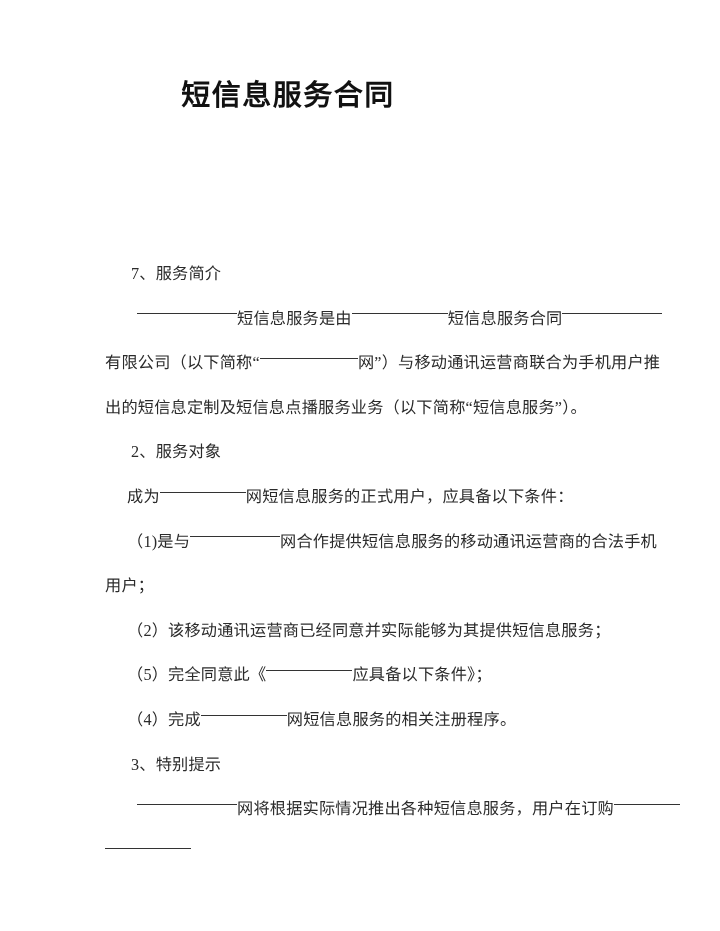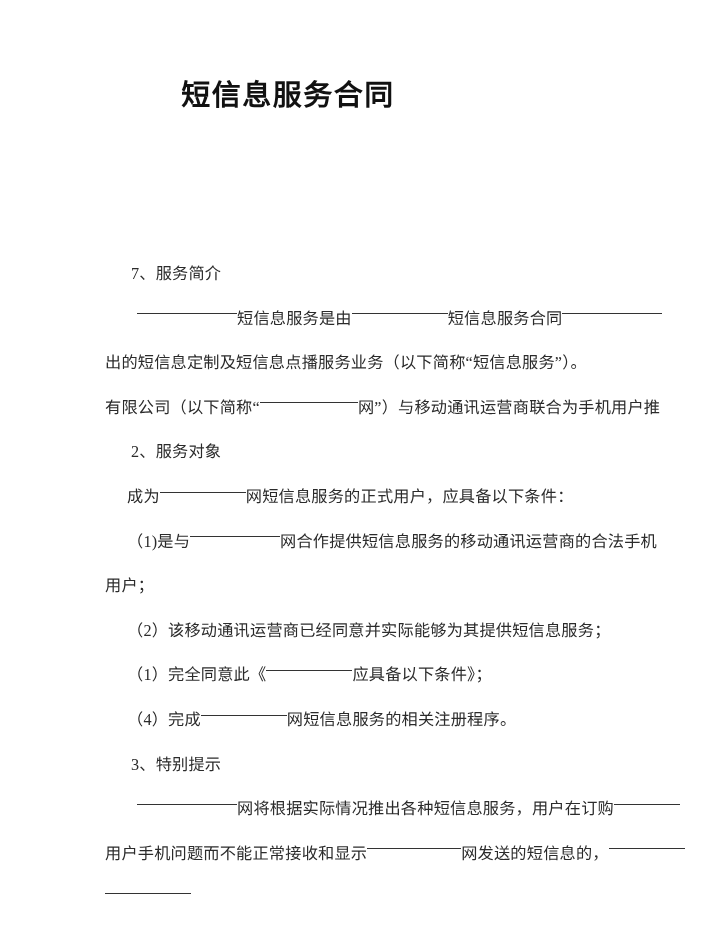--- a/index.html
+++ b/index.html
@@ -71,28 +71,27 @@
 </head>
 <body>
 
 <div id="page">
 
   <div class="doc-title">短信息服务合同</div>
 
   <div class="body-block" id="body-block">
       <div class="line ind3">7、服务简介</div>
       <div class="line ind1"><span class="bl bl-a">&nbsp;</span><span class="t">短信息服务是由</span><span class="bl bl-b">&nbsp;</span><span class="t">短信息服务合同</span><span class="bl bl-tail">&nbsp;</span></div>
+      <div class="line "><span class="t">有限公司（以下简称“</span><span class="bl bl-c">&nbsp;</span><span class="t">网”）与移动通讯运营商联合为手机用户推</span></div>
       <div class="line "><span class="t">出的短信息定制及短信息点播服务业务（以下简称“短信息服务”）。</span></div>
-      <div class="line "><span class="t">有限公司（以下简称“</span><span class="bl bl-c">&nbsp;</span><span class="t">网”）与移动通讯运营商联合为手机用户推</span></div>
       <div class="line ind3">2、服务对象</div>
       <div class="line ind2"><span class="t">成为</span><span class="bl bl-e">&nbsp;</span><span class="t">网短信息服务的正式用户，应具备以下条件：</span></div>
       <div class="line ind2"><span class="t">（1)是与</span><span class="bl bl-f">&nbsp;</span><span class="t">网合作提供短信息服务的移动通讯运营商的合法手机</span></div>
       <div class="line "><span class="t">用户；</span></div>
       <div class="line ind2"><span class="t">（2）该移动通讯运营商已经同意并实际能够为其提供短信息服务；</span></div>
-      <div class="line ind2"><span class="t">（1）完全同意此《</span><span class="bl bl-e">&nbsp;</span><span class="t">应具备以下条件》；</span></div>
+      <div class="line ind2"><span class="t">（5）完全同意此《</span><span class="bl bl-e">&nbsp;</span><span class="t">应具备以下条件》；</span></div>
       <div class="line ind2"><span class="t">（4）完成</span><span class="bl bl-e">&nbsp;</span><span class="t">网短信息服务的相关注册程序。</span></div>
       <div class="line ind3">3、特别提示</div>
       <div class="line ind1"><span class="bl bl-a">&nbsp;</span><span class="t">网将根据实际情况推出各种短信息服务，用户在订购</span><span class="bl bl-g">&nbsp;</span></div>
-      <div class="line "><span class="t">用户手机问题而不能正常接收和显示</span><span class="bl bl-d">&nbsp;</span><span class="t">网发送的短信息的，</span><span class="bl bl-h">&nbsp;</span></div>
       <div class="line "><span class="bl bl-e">&nbsp;</span></div>
     </div>
 
 </div>
 
 </body></html>

